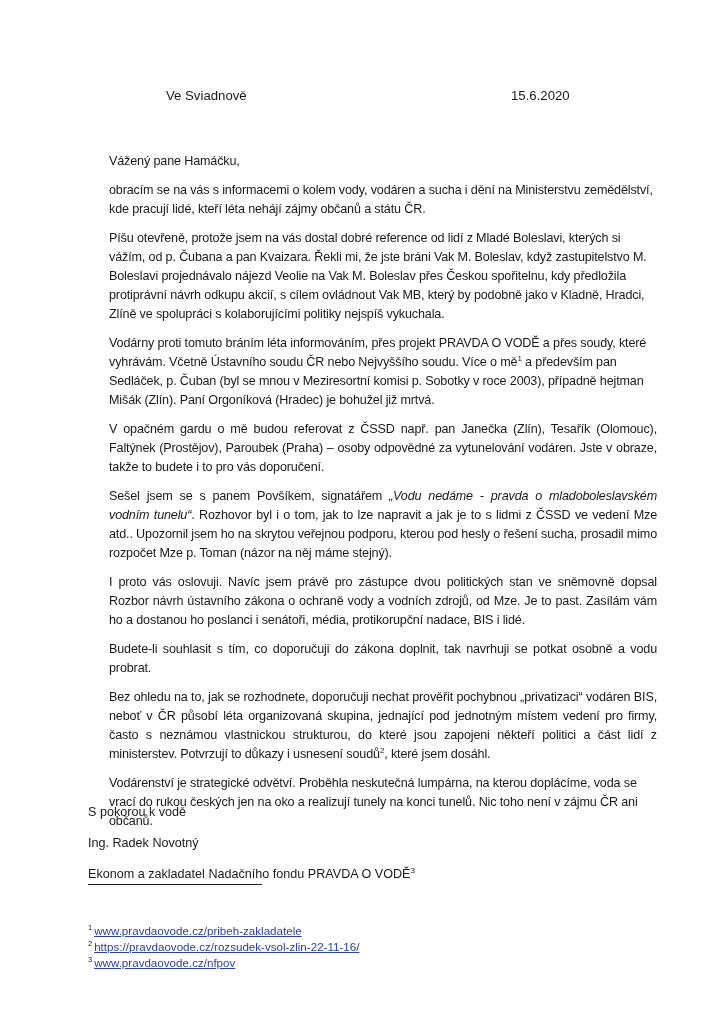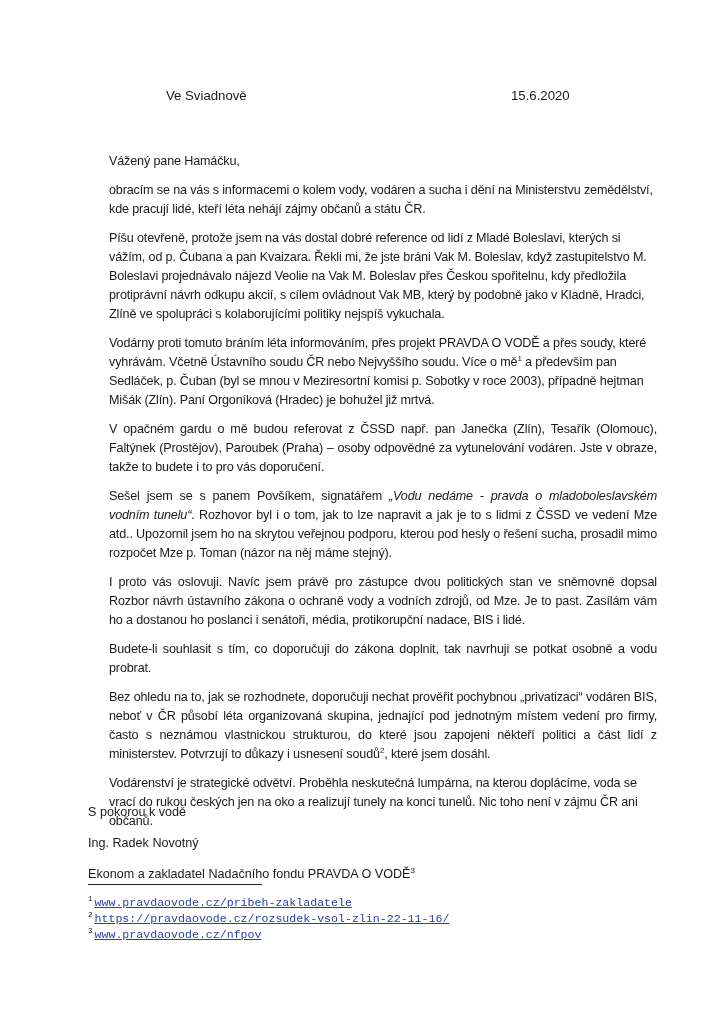--- a/index.html
+++ b/index.html
@@ -16,21 +16,21 @@
     font-size: 12.6px; line-height: 19px; letter-spacing: -0.15px; margin-left: 21px;
   }
   .body p { margin: 0 0 10px 0; }
   .body p.justify { text-align: justify; }
   .body b { font-weight: normal; }
   .body i { font-style: italic; }
   sup { font-size: 8px; line-height: 0; vertical-align: super; }
   .closing { position: absolute; left: 88px; top: 791px; font-size: 12.6px; line-height: 19px; }
   .closing p { margin: 12px 0 9px 0; }
   .fn-rule { position: absolute; left: 88px; top: 884px; width: 174px; height: 0; border-top: 1px solid #222; }
-  .footnotes { position: absolute; left: 88px; top: 895px; font-size: 11.6px; line-height: 16px; font-family: Liberation Mono, monospace; }
+  .footnotes { position: absolute; left: 88px; top: 923px; font-size: 11.6px; line-height: 16px; }
   .footnote { display: block; white-space: nowrap; }
   .footnote .num { font-size: 7.5px; vertical-align: super; line-height: 0; color: #1a1a1a; margin-right: 2px; }
   .footnote a { color: #2a3f9e; text-decoration: underline; }
 </style>
 </head>
 <body>
 
 <div class="page">
 
   <div class="heading-place">Ve Sviadnově</div>

